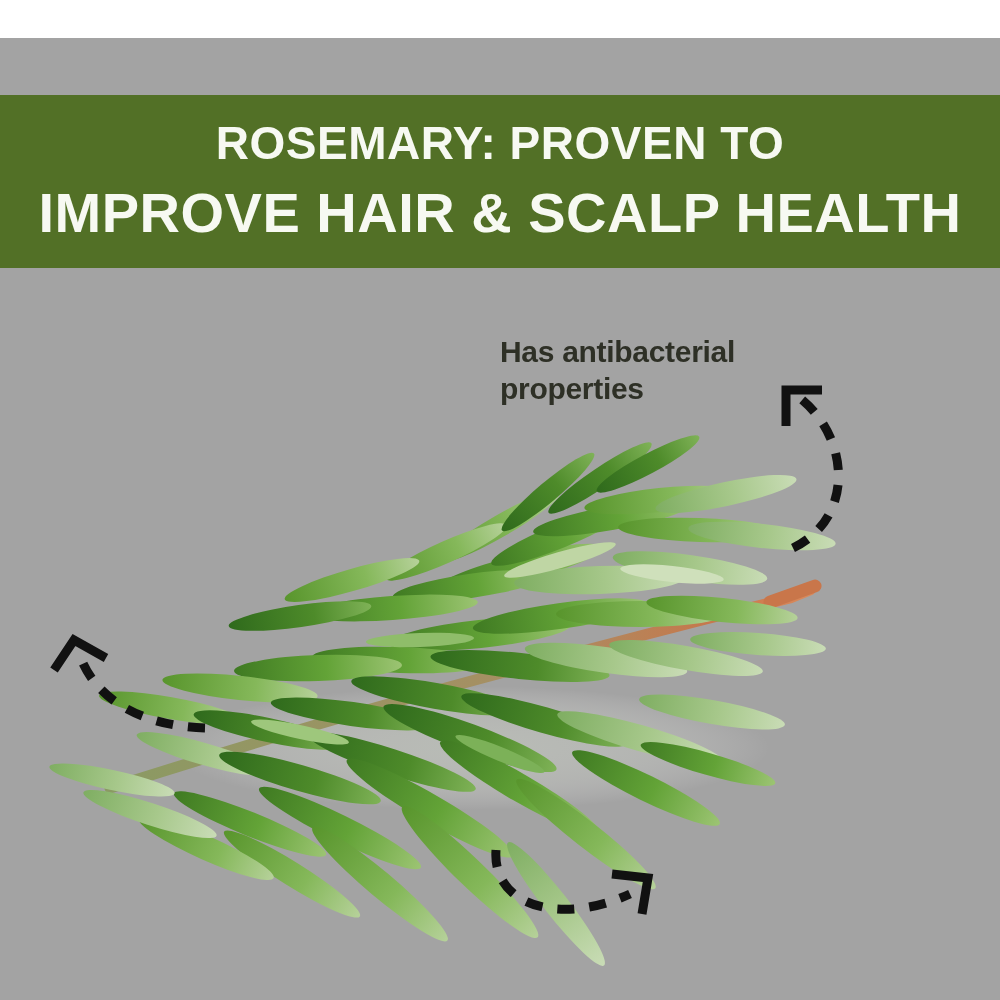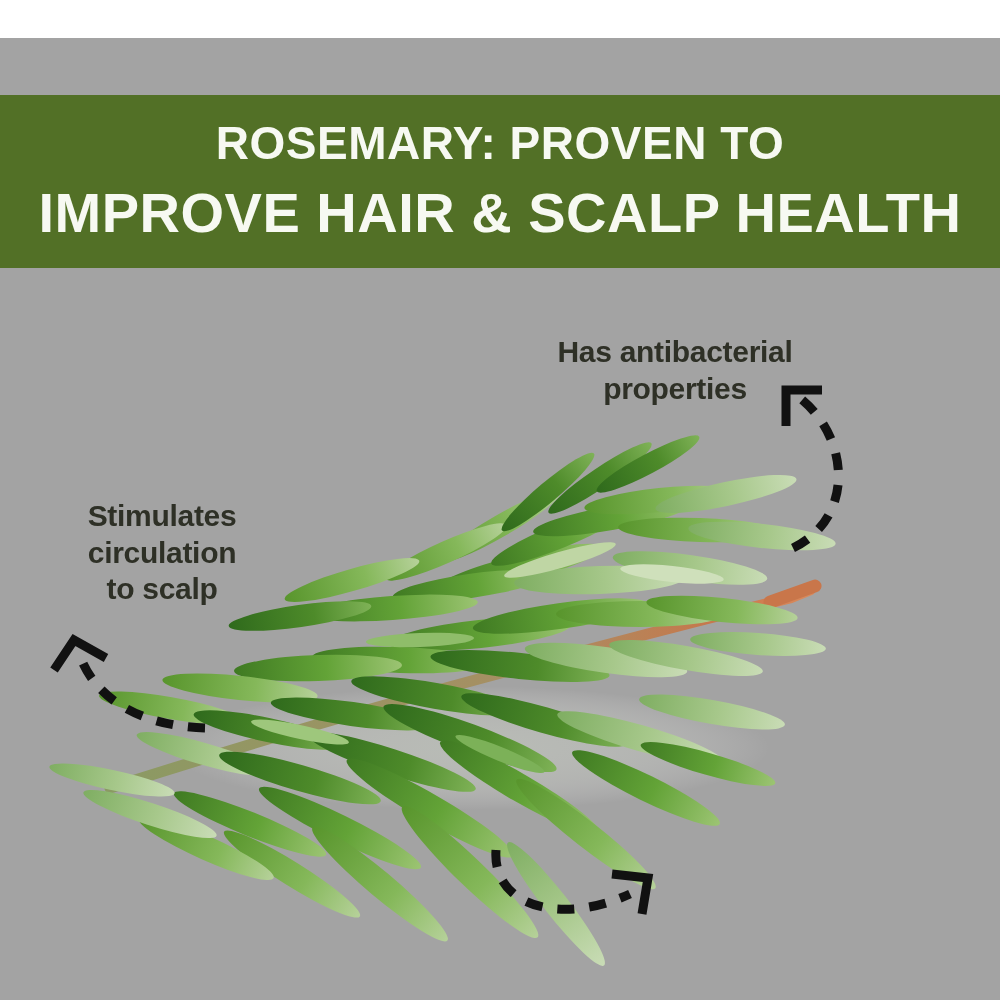--- a/index.html
+++ b/index.html
@@ -47,21 +47,21 @@
   }
 
   
   .callout {
     position: absolute;
     color: #2e3026;
     font-family: "Liberation Sans", sans-serif;
     font-weight: bold;
     font-size: 30px;
     line-height: 1.22;
-    text-align: center;
+    text-align: left;
     white-space: pre-line;
     letter-spacing: -0.3px;
   }
   #callout-antibacterial {
     left: 500px;
     top: 296px;
     width: 350px;
   }
   #callout-circulation {
     left: 36px;
@@ -260,23 +260,20 @@
         <ellipse cx="420" cy="372" rx="54" ry="7" fill="#8fbd6a" transform="rotate(-2 420 372)"></ellipse>
         <ellipse cx="300" cy="464" rx="50" ry="7" fill="#9ec77c" transform="rotate(12 300 464)"></ellipse>
         <ellipse cx="500" cy="486" rx="48" ry="7" fill="#7cb158" transform="rotate(22 500 486)"></ellipse>
       </g>
     </svg>
   </div>
 
   <div class="callout" id="callout-antibacterial">Has antibacterial
 properties</div>
 
-  <div class="callout" id="callout-circulation">Stimulates
-circulation
-to scalp</div>
 
 
   <svg id="arrows-svg" viewBox="0 0 1000 1000" xmlns="http://www.w3.org/2000/svg">
 
     <g>
       <path class="arrow-path" d="M 793 510 C 855 480 850 400 800 360"></path>
       <path class="arrow-head" d="M 786 388 L 786 352 L 822 352"></path>
     </g>
 
     <g>

